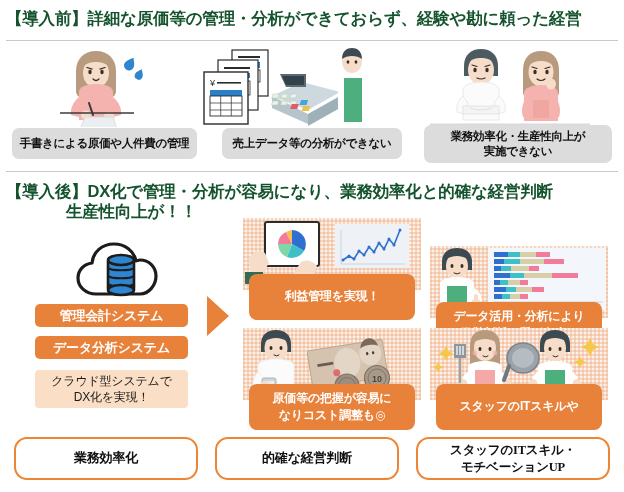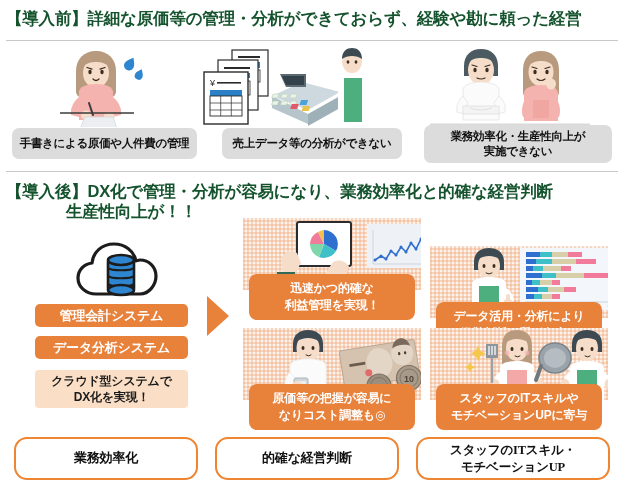--- a/index.html
+++ b/index.html
@@ -63,42 +63,41 @@
     text-align:center;
     letter-spacing:-0.2px;
     box-shadow: 0 0 0 0 rgba(0,0,0,0);
   }
   #btn-kanri { left:35px; top:304px; width:153px; height:23px; }
   #btn-data  { left:35px; top:336px; width:153px; height:23px; }
 
   #btn-cloud {
     position:absolute; left:35px; top:370px; width:153px; height:38px;
     background:#fadfc6; color:#1a1a1a;
-    font-weight:bold; font-size:12px; border-radius:4px;
+    font-weight:normal; font-size:12px; border-radius:4px;
     display:flex; flex-direction:column; align-items:center; justify-content:center;
     text-align:center; line-height:1.35; letter-spacing:-0.2px;
   }
 
   #arrow { position:absolute; left:205px; top:295px; width:26px; height:42px; }
 
   
   .cell { position:absolute; width:178px; height:104px; }
   #cell1 { left:243px; top:218px; }
   #cell2 { left:430px; top:218px;margin-top:28px; }
   #cell3 { left:243px; top:328px; }
   #cell4 { left:430px; top:328px; }
 
   .cell-art {
     position:absolute; left:0; top:0; width:178px; height:72px;
     background-color:#fbf2ec;
     background-image:
       repeating-linear-gradient(0deg, rgba(236,150,92,0.30) 0 2px, rgba(255,255,255,0) 2px 4px),
       repeating-linear-gradient(90deg, rgba(236,150,92,0.30) 0 2px, rgba(255,255,255,0) 2px 4px);
     overflow:hidden;
-    padding-left:32px;
   }
   .cell-cap {
     position:absolute; left:6px; top:56px; width:166px; height:46px;
     background:#e8813a; color:#fff;
     border-radius:8px;
     font-weight:bold; font-size:12px;
     display:flex; flex-direction:column; align-items:center; justify-content:center;
     text-align:center; line-height:1.45; letter-spacing:-0.2px;
   }
   .cell-cap span { display:block; white-space:nowrap; }
@@ -313,21 +312,20 @@
           <circle cx="131" cy="34" r="1.5"></circle>
             <circle cx="136" cy="25" r="1.5"></circle>
           <circle cx="141" cy="31" r="1.5"></circle>
             <circle cx="146" cy="21" r="1.5"></circle>
           <circle cx="151" cy="27" r="1.5"></circle>
             <circle cx="157" cy="12" r="1.5"></circle>
         </g>
       </svg>
     </div>
     <div class="cell-cap">
-      <span>迅速かつ的確な</span>
       <span>利益管理を実現！</span>
     </div>
   </div>
 
   <div class="cell" id="cell2">
     <div class="cell-art">
       <svg width="178" height="72" viewBox="0 0 178 72">
 
         <path d="M12 16c0-9 6-14 15-14s15 5 15 14v8H12z" fill="#3e4a52"></path>
         <ellipse cx="27" cy="20" rx="11" ry="13" fill="#f6ddc9"></ellipse>
@@ -481,21 +479,20 @@
         <g fill="none" stroke="#f5b93c" stroke-width="1.6">
           <path d="M16 18l2.5 5 5 2.5-5 2.5-2.5 5-2.5-5-5-2.5 5-2.5z" fill="#f5c84a" stroke="none"></path>
           <path d="M160 10l3 6 6 3-6 3-3 6-3-6-6-3 6-3z" fill="#f5c84a" stroke="none"></path>
           <path d="M150 28l2 4 4 2-4 2-2 4-2-4-4-2 4-2z" fill="#f5c84a" stroke="none"></path>
           <path d="M8 34l1.8 3.5 3.5 1.8-3.5 1.8L8 44.6l-1.8-3.5L2.7 39.3l3.5-1.8z" fill="#f5c84a" stroke="none"></path>
         </g>
       </svg>
     </div>
     <div class="cell-cap">
       <span>スタッフのITスキルや</span>
-      <span>モチベーションUPに寄与</span>
     </div>
   </div>
 
   <div class="out-box" id="ob1">
     <span>業務効率化</span>
   </div>
   <div class="out-box" id="ob2">
     <span>的確な経営判断</span>
   </div>
   <div class="out-box" id="ob3">

